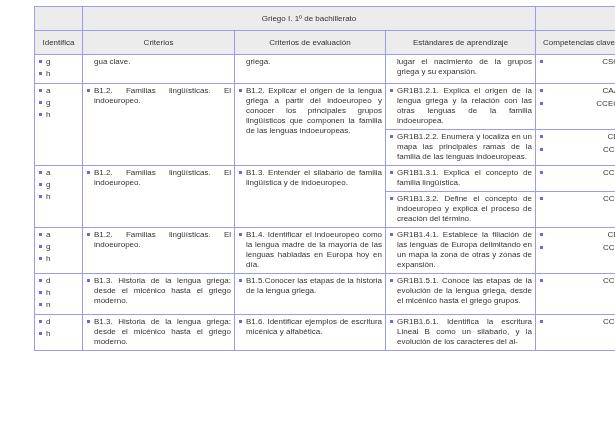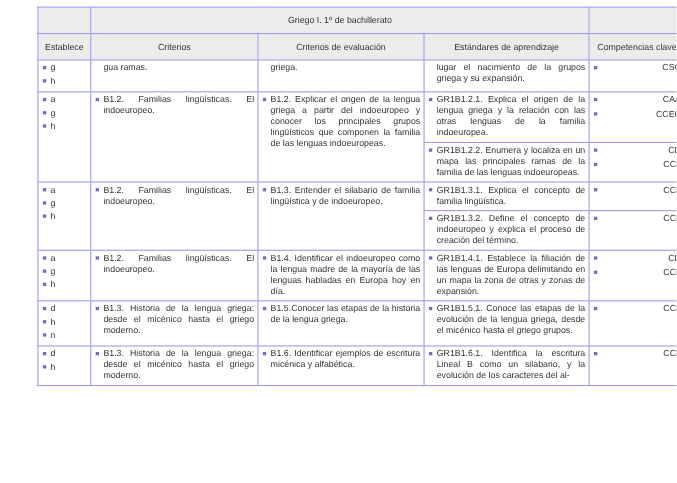--- a/index.html
+++ b/index.html
@@ -83,21 +83,21 @@
       <col class="c-estandares">
       <col class="c-competencias">
     </colgroup>
     <thead>
       <tr>
         <th></th>
         <th colspan="3">Griego I. 1º de bachillerato</th>
         <th></th>
       </tr>
       <tr>
-        <th>Establece</th>
+        <th>Identifica</th>
         <th>Criterios</th>
         <th>Criterios de evaluación</th>
         <th>Estándares de aprendizaje</th>
         <th>Competencias clave</th>
       </tr>
     </thead>
     <tbody id="table-body">
         <tr>
           <td class="cell-objetivos">
             <div class="li">
@@ -105,21 +105,21 @@
               <div class="txt">g</div>
             </div>
             <div class="li">
               <span class="bullet"></span>
               <div class="txt">h</div>
             </div>
           </td>
           <td class="cell-contenidos">
             <div class="li">
               <span class="nobullet-pad"></span>
-              <div class="txt">gua ramas.</div>
+              <div class="txt">gua clave.</div>
             </div>
           </td>
           <td class="cell-criterios">
             <div class="li">
               <span class="nobullet-pad"></span>
               <div class="txt">griega.</div>
             </div>
           </td>
           <td class="cell-estandar">
             <div class="li">

